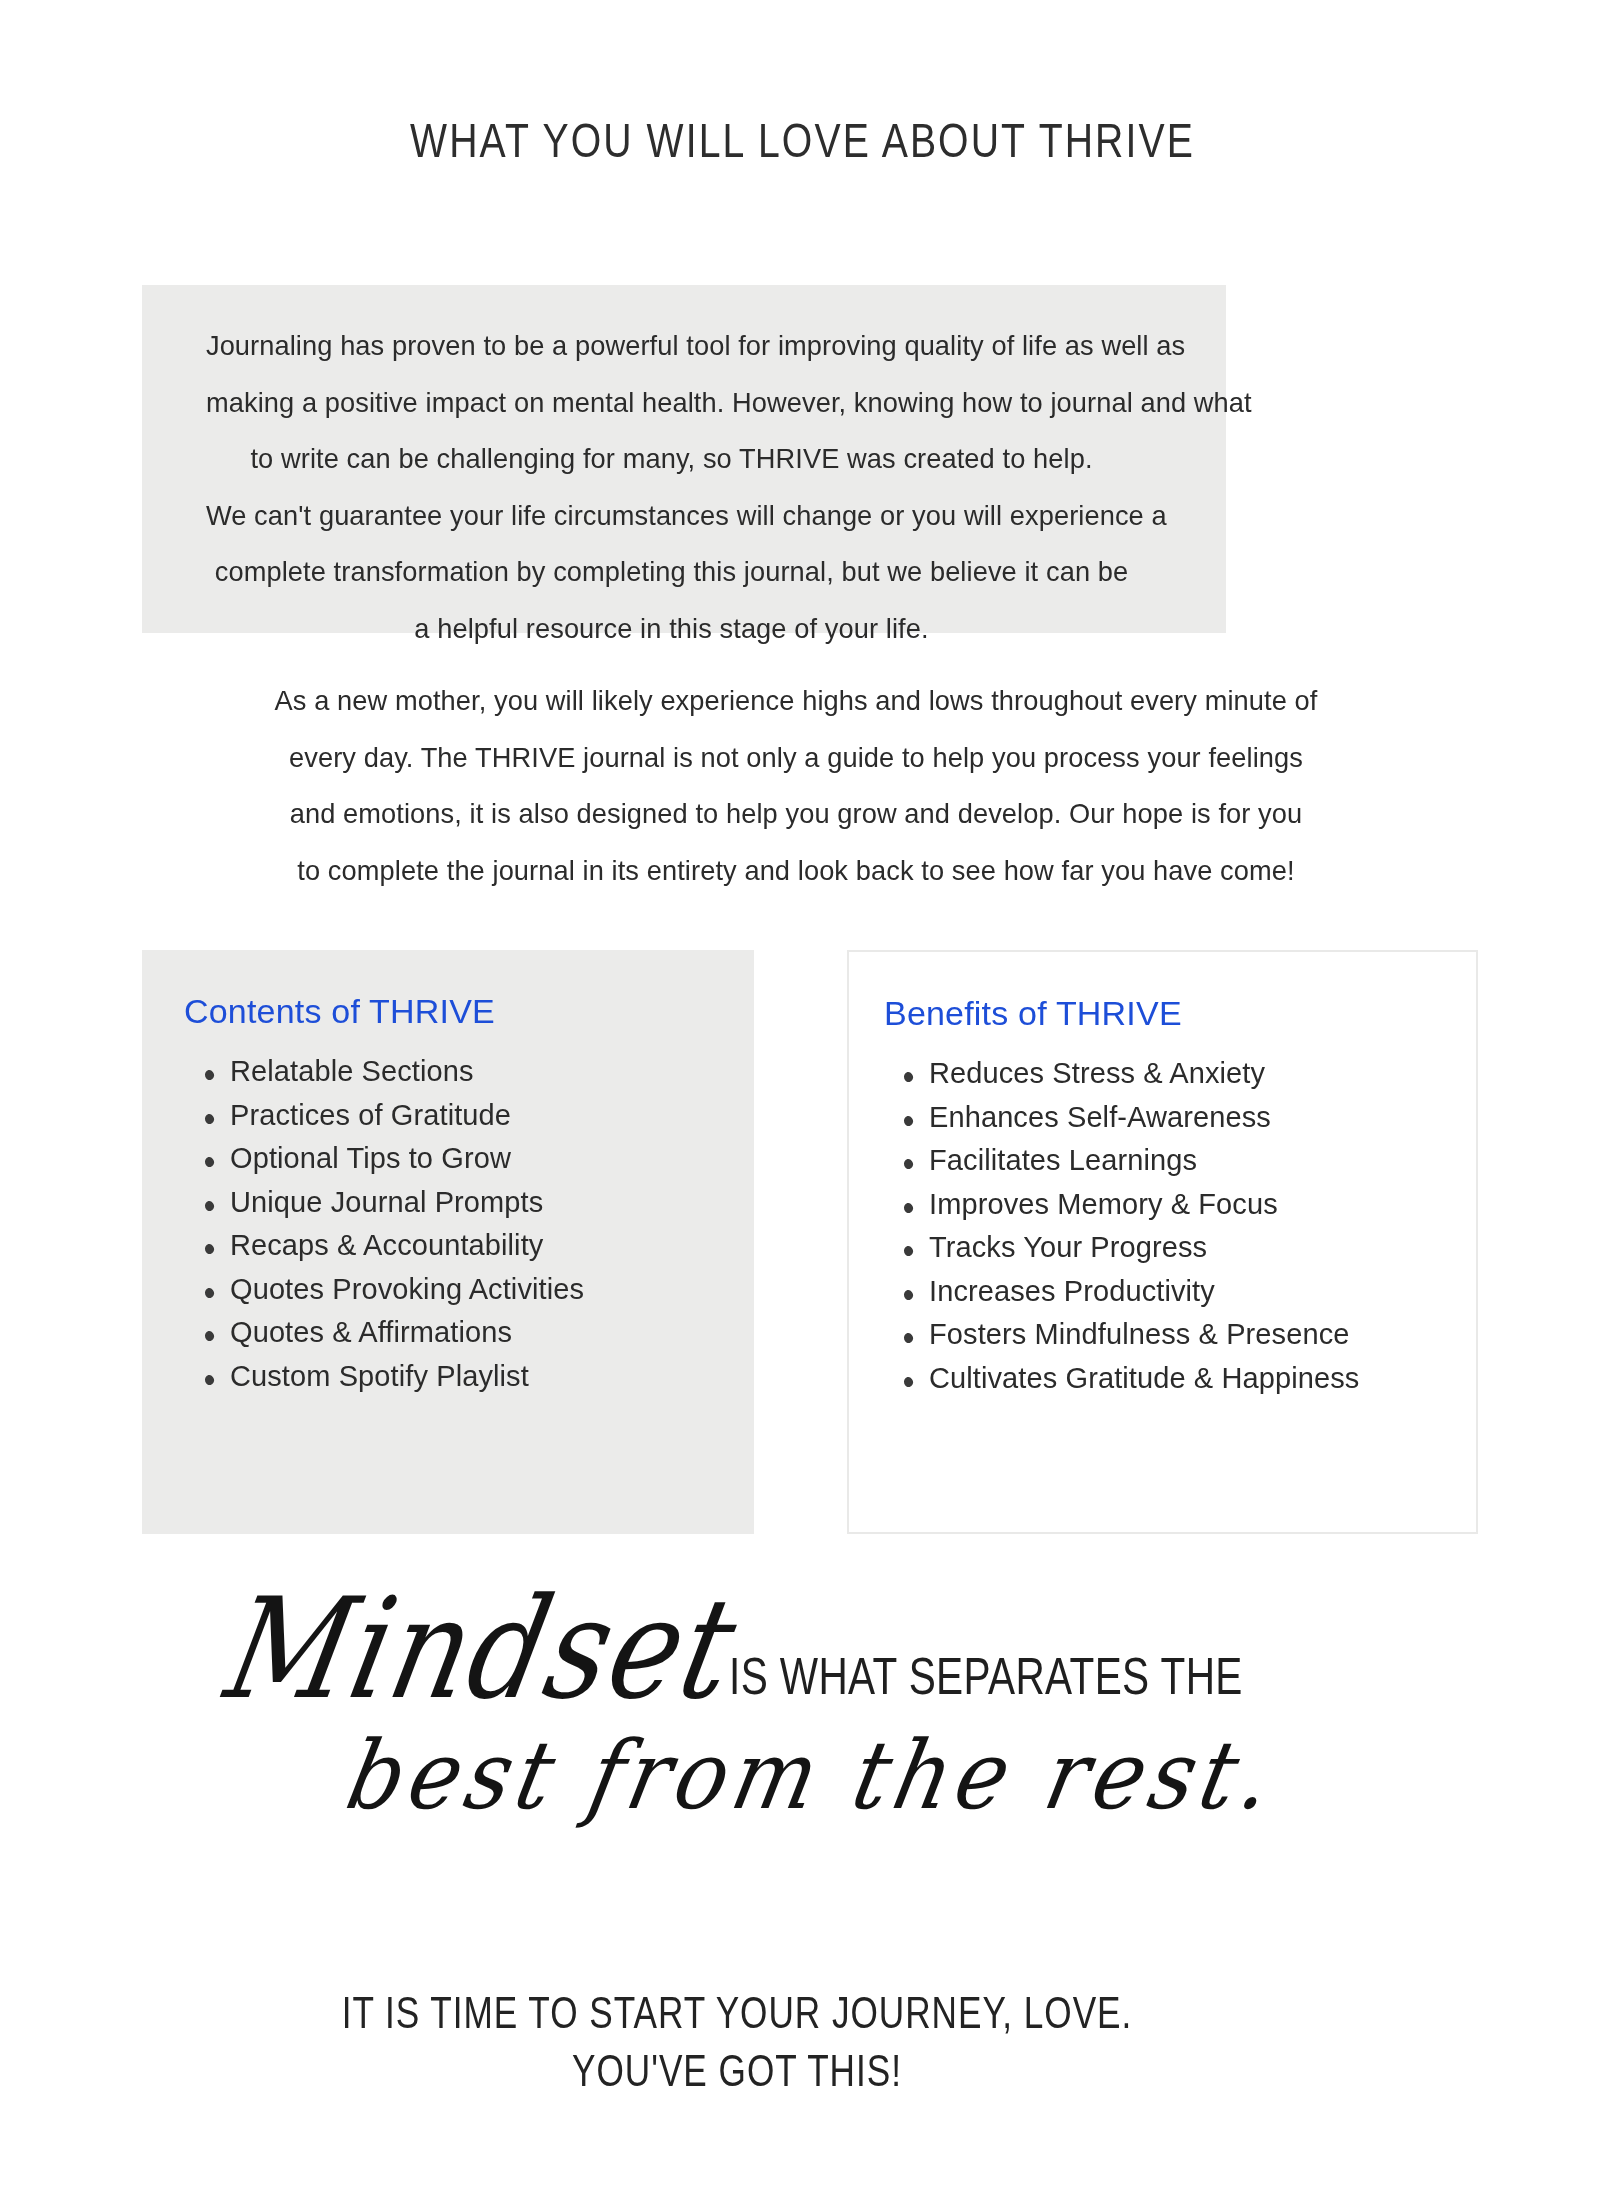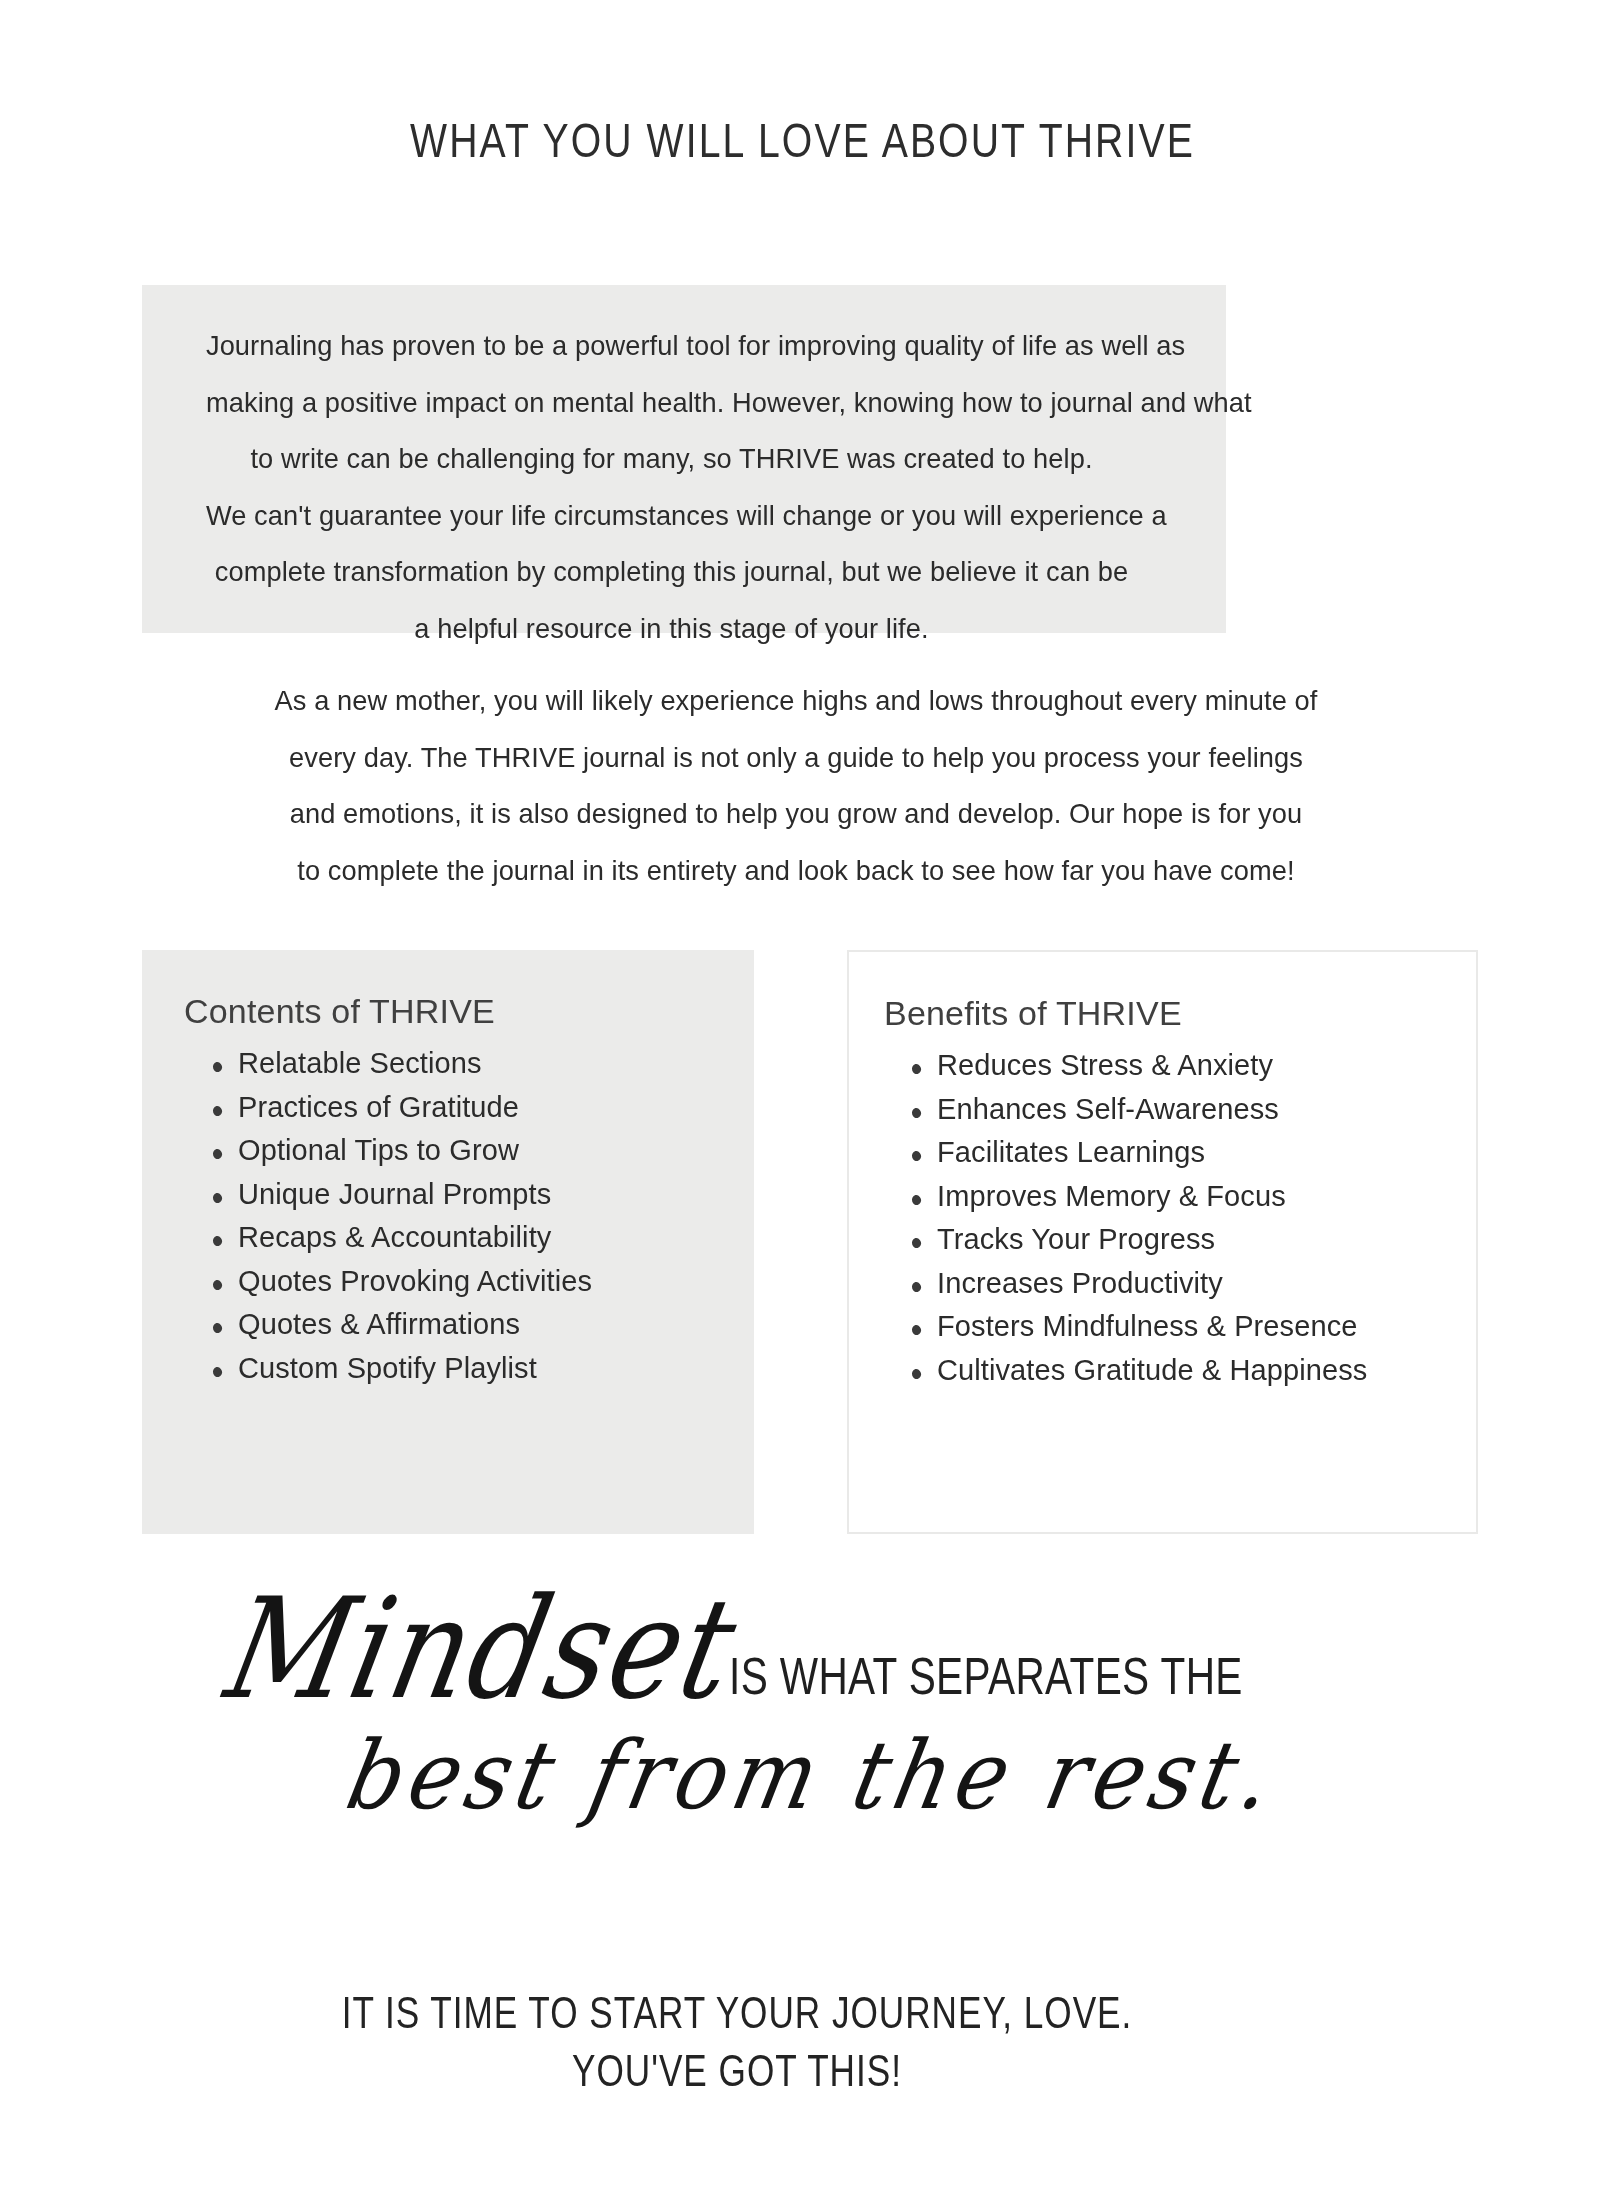--- a/index.html
+++ b/index.html
@@ -94,30 +94,30 @@
   .card-right {
     left: 705px;
     width: 631px;
     background: #ffffff;
     border: 2px solid #e9e9e8;
   }
 
   .card-heading {
     font-size: 34px;
     font-weight: 400;
-    color: #404040;
+    color: #1d4ed8;
     letter-spacing: 0.2px;
     margin-left: 12px;
-    margin-bottom: 11px;
+    margin-bottom: 19px;
     white-space: nowrap;
   }
 
   .card-list {
     list-style: none;
-    margin: 8px;
+    margin: 0;
     padding: 0;
   }
 
   .card-list li {
     position: relative;
     font-size: 29px;
     line-height: 43.5px;
     color: #2b2b2b;
     padding-left: 58px;
     letter-spacing: 0.1px;

